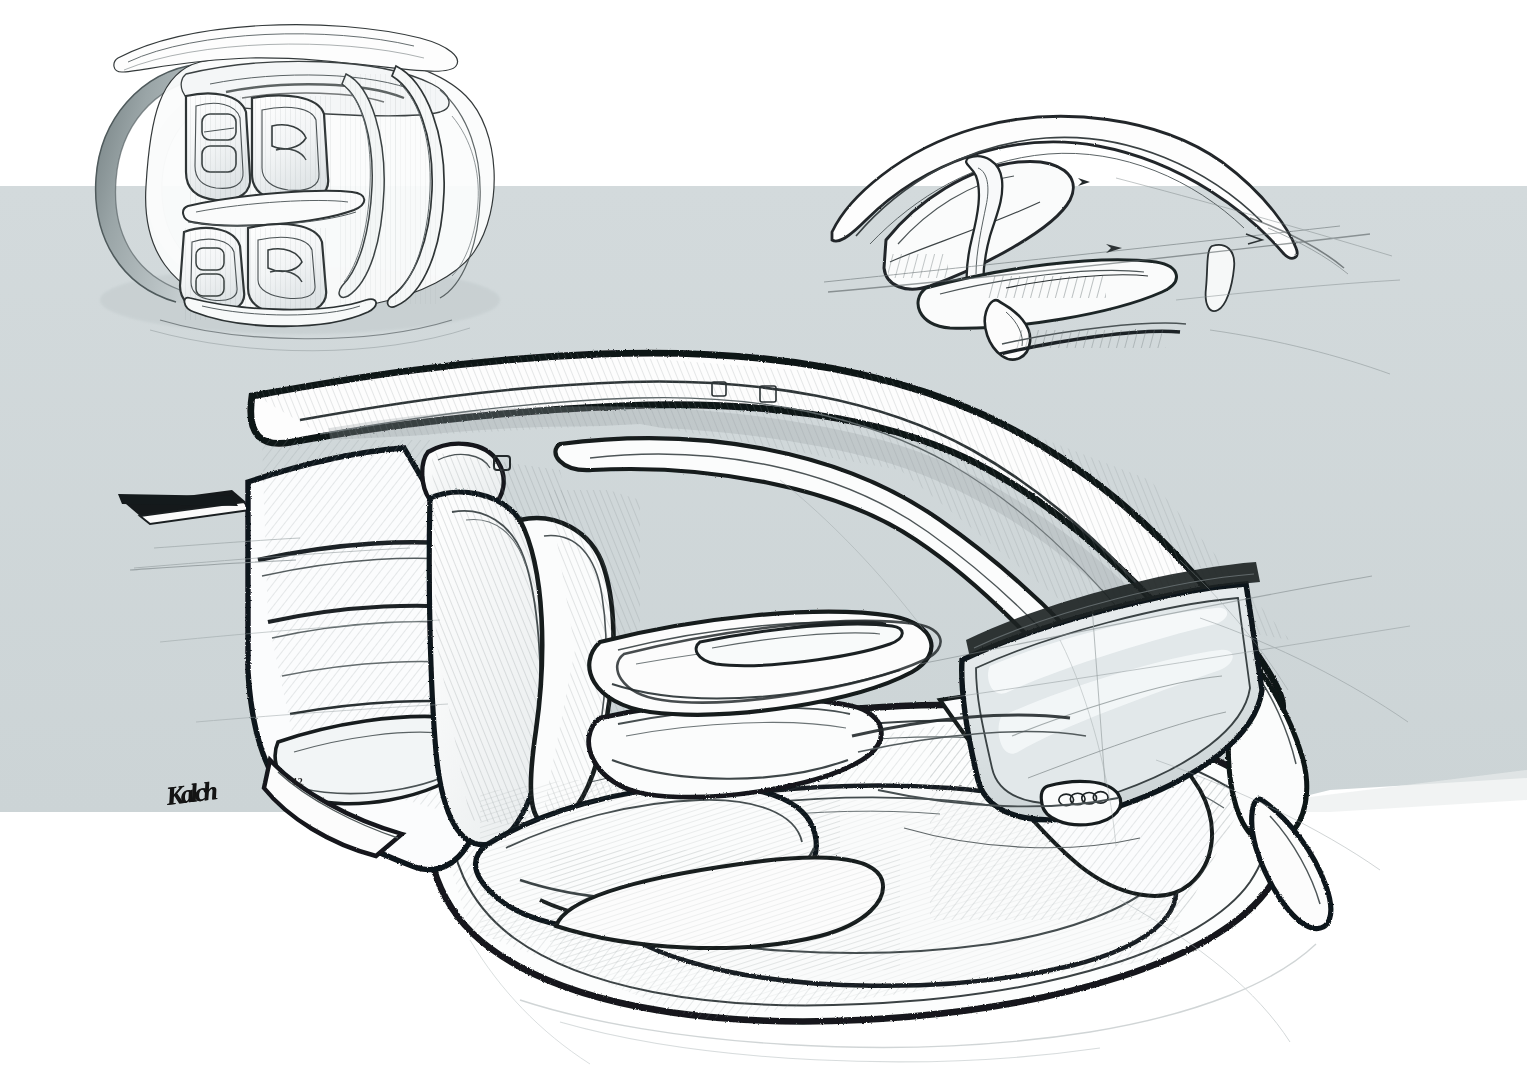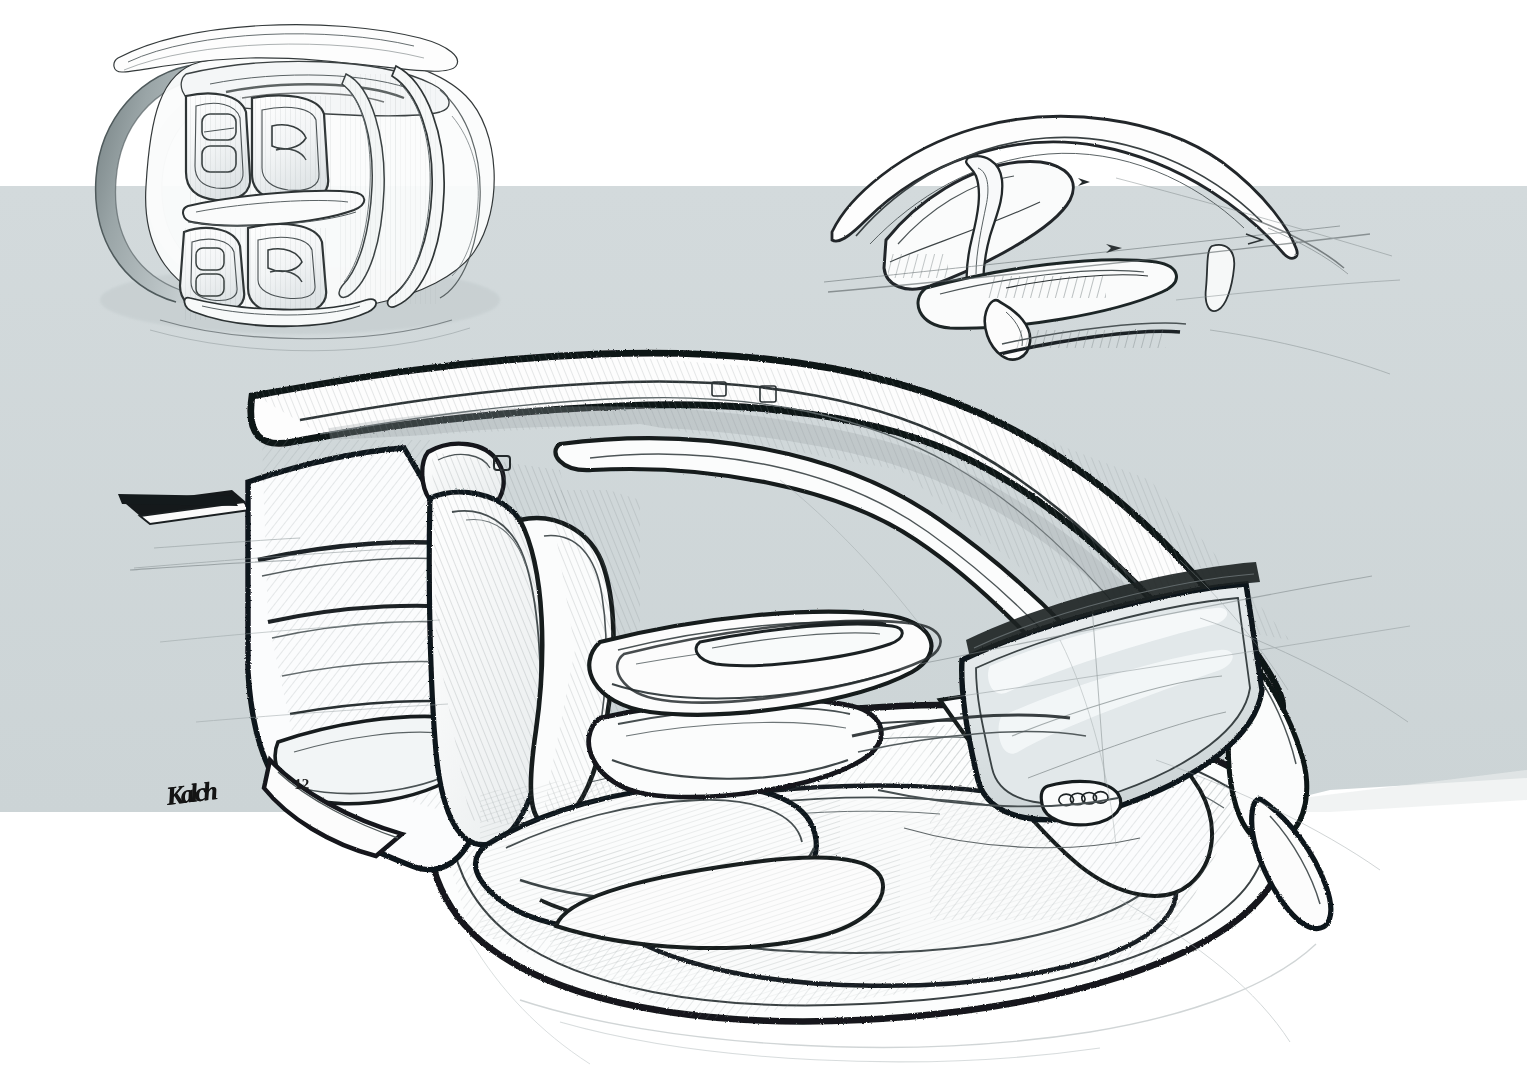--- a/index.html
+++ b/index.html
@@ -4,21 +4,21 @@
 <style>
   html,body{margin:0;padding:0;background:#fff;}
   body{font-family:"Liberation Sans",sans-serif;}
   #page{position:relative;width:1527px;height:1080px;background:#ffffff;overflow:hidden;}
   #band{position:absolute;left:0;top:0;width:1527px;height:1080px;}
   #artboard{position:absolute;left:0;top:0;width:1527px;height:1080px;}
   .sig{position:absolute;font-family:"Liberation Serif",serif;}
   #signature{left:168px;top:782px;font-size:26px;font-style:italic;font-weight:700;
     color:#141414;letter-spacing:-3px;transform:rotate(-7deg);transform-origin:left bottom;
     text-shadow:0.5px 0 0 #141414;}
-  #sig-year{left:290px;top:776px;font-size:15px;color:#1c1c1c;font-weight:700;}
+  #sig-year{left:290px;top:776px;font-size:10px;color:#1c1c1c;font-weight:700;}
 </style>
 </head>
 <body>
 
 <div id="page">
 
   <svg id="band" viewBox="0 0 1527 1080" preserveAspectRatio="none">
     <defs>
       <linearGradient id="bandgrad" x1="0" y1="0" x2="0" y2="1">
         <stop offset="0%" stop-color="#d3dadc"></stop>

